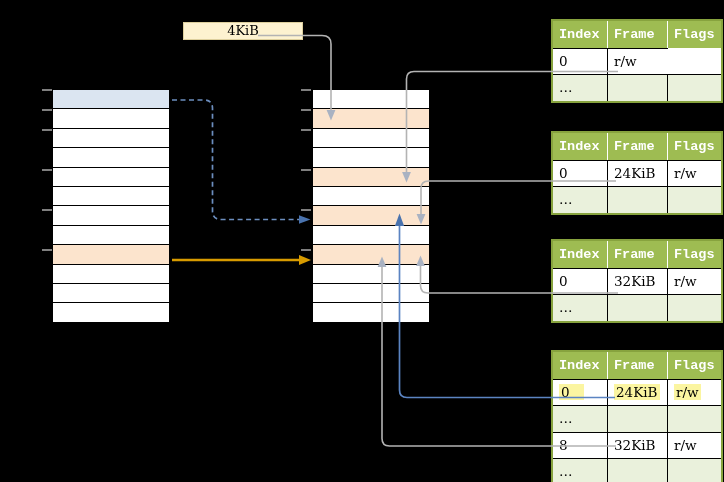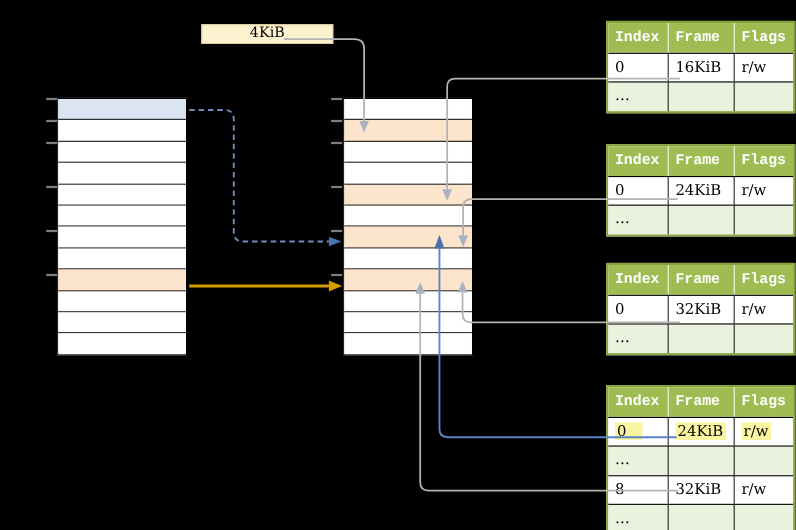--- a/index.html
+++ b/index.html
@@ -96,21 +96,20 @@
   <div class="tick" style="left:301px;top:249px"></div>
 
   <div class="ftable" style="top:19px">
     <div class="frow fhead">
       <div class="fcell">Index</div>
       <div class="fcell">Frame</div>
       <div class="fcell">Flags</div>
     </div>
     <div class="frow fdata">
       <div class="fcell">0</div>
-      <div class="fcell">16KiB</div>
       <div class="fcell">r/w</div>
     </div>
     <div class="frow fdata alt">
       <div class="fcell">…</div>
       <div class="fcell"></div>
       <div class="fcell"></div>
     </div>
   </div>
 
   <div class="ftable" style="top:131px">

